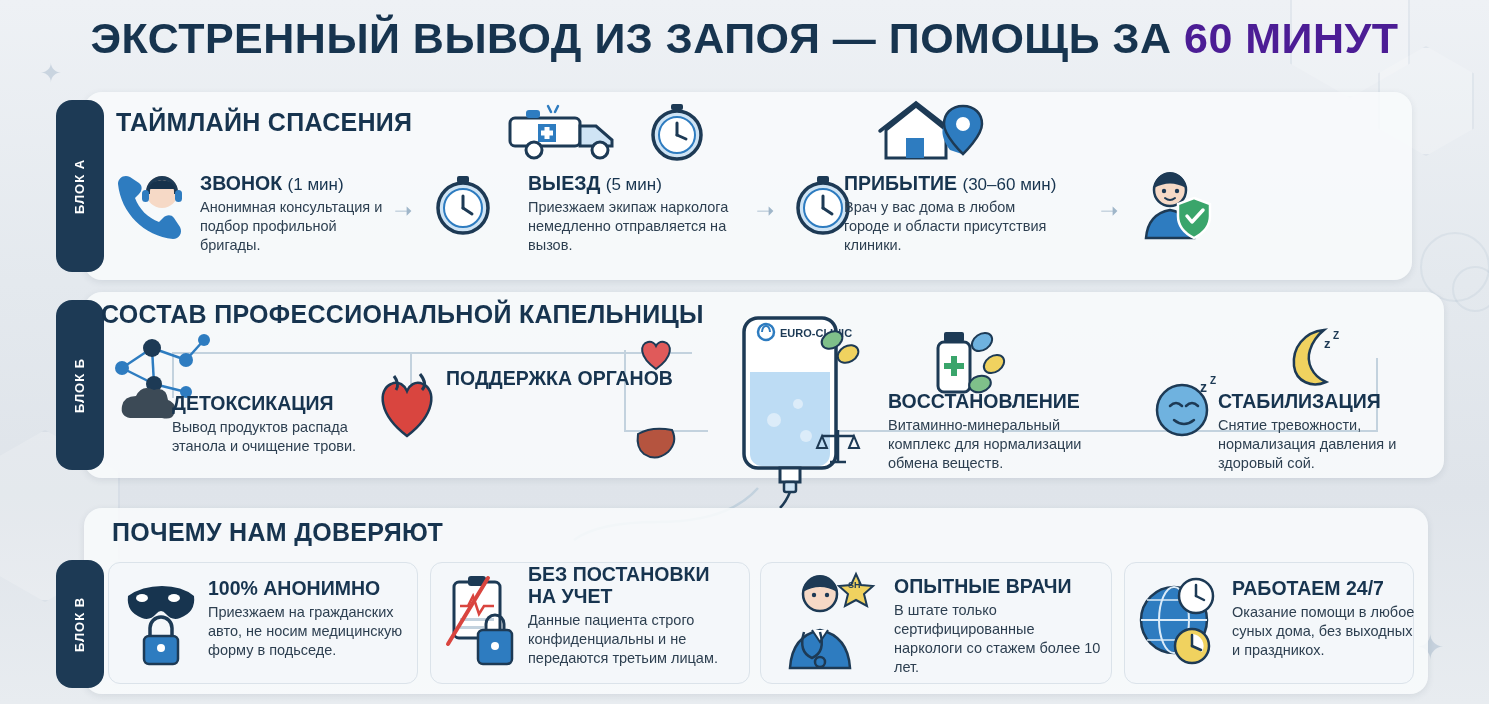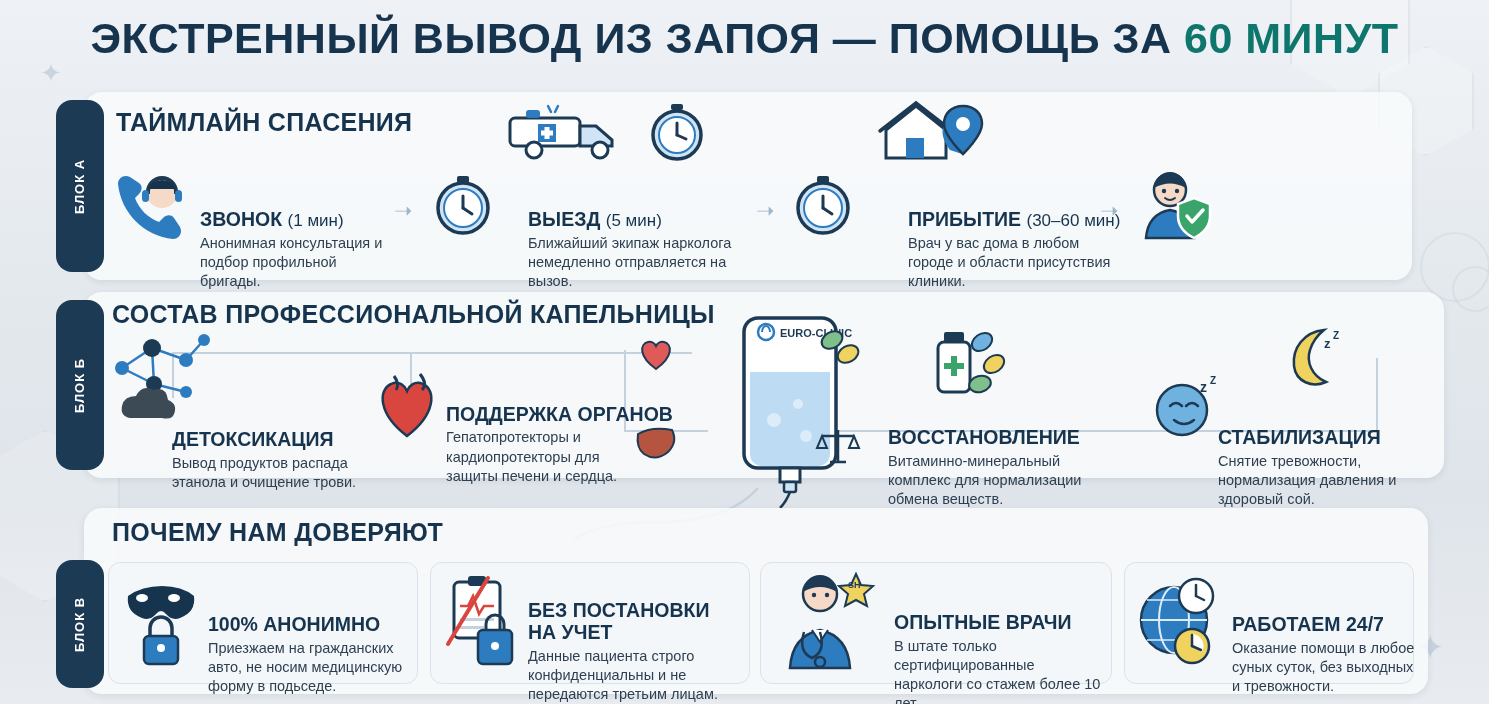--- a/index.html
+++ b/index.html
@@ -43,21 +43,21 @@
   .title {
     position: absolute;
     top: 14px; left: 0; right: 0;
     text-align: center;
     font-size: 43px;
     font-weight: bold;
     letter-spacing: 0.5px;
     color: #17344f;
     white-space: nowrap;
   }
-  .title .accent { color: #0f766e; text-align: right; }
+  .title .accent { color: #4c1d95; text-align: right; }
 
   
   .block {
     position: absolute;
     background: rgba(248,250,252,0.88);
     border-radius: 18px;
     box-shadow: 0 2px 7px rgba(40,60,80,0.10);
   }
   .block-tab {
     position: absolute;
@@ -85,21 +85,20 @@
     letter-spacing: 0.3px;
     white-space: nowrap;
   }
 
   
   .item-head {
     font-size: 19.5px;
     font-weight: bold;
     color: #17344f;
     white-space: nowrap;
-    margin-top: 36px;
   }
   .item-head .light {
     font-weight: normal;
     font-size: 17px;
   }
   .item-body {
     font-size: 14.5px;
     line-height: 1.32;
     color: #2d3f50;
     margin-top: 3px;
@@ -191,21 +190,21 @@
   <svg width="58" height="58" viewBox="0 0 58 58">
     <circle cx="29" cy="31" r="24" fill="#cfe4f5" stroke="#1d3a55" stroke-width="3.5"></circle>
     <circle cx="29" cy="31" r="18" fill="#ffffff" stroke="#2e7cc0" stroke-width="2"></circle>
     <line x1="29" y1="31" x2="29" y2="19" stroke="#1d3a55" stroke-width="3" stroke-linecap="round"></line>
     <line x1="29" y1="31" x2="38" y2="35" stroke="#1d3a55" stroke-width="3" stroke-linecap="round"></line>
     <rect x="23" y="0" width="12" height="6" rx="2" fill="#1d3a55"></rect>
   </svg>
 </div>
 <div style="position:absolute;top:172px;left:528px;width:215px;">
   <div class="item-head"><span>ВЫЕЗД</span> <span class="light">(5 мин)</span></div>
-  <div class="item-body">Ближайший экипаж нарколога немедленно отправляется на вызов.</div>
+  <div class="item-body">Приезжаем экипаж нарколога немедленно отправляется на вызов.</div>
 </div>
 <div class="arrow" style="top:200px;left:756px;">➝</div>
 
 <div style="position:absolute;top:174px;left:792px;width:62px;height:62px;">
   <svg width="62" height="62" viewBox="0 0 62 62">
     <rect x="25" y="2" width="12" height="7" rx="2" fill="#1d3a55"></rect>
     <circle cx="31" cy="34" r="25" fill="#cfe4f5" stroke="#1d3a55" stroke-width="3.5"></circle>
     <circle cx="31" cy="34" r="19" fill="#ffffff" stroke="#2e7cc0" stroke-width="2"></circle>
     <line x1="31" y1="34" x2="31" y2="22" stroke="#1d3a55" stroke-width="3" stroke-linecap="round"></line>
     <line x1="31" y1="34" x2="40" y2="40" stroke="#1d3a55" stroke-width="3" stroke-linecap="round"></line>
@@ -214,21 +213,21 @@
 <div style="position:absolute;top:100px;left:878px;width:130px;height:62px;">
   <svg width="130" height="62" viewBox="0 0 130 62">
     <path d="M8 30 L38 6 L68 30 V58 H8 Z" fill="#ffffff" stroke="#1d3a55" stroke-width="3"></path>
     <rect x="28" y="38" width="18" height="20" fill="#2e7cc0"></rect>
     <path d="M2 31 L38 3 L74 31" fill="none" stroke="#1d3a55" stroke-width="3.5" stroke-linecap="round"></path>
     <path d="M72 50 C62 36 62 26 72 18 C84 10 98 18 98 30 C98 38 86 46 84 54 Z" fill="#2e7cc0"></path>
     <path d="M85 6 C73 6 66 14 66 24 C66 36 85 54 85 54 C85 54 104 36 104 24 C104 14 97 6 85 6 Z" fill="#2e7cc0" stroke="#1d3a55" stroke-width="2.5"></path>
     <circle cx="85" cy="24" r="7" fill="#ffffff"></circle>
   </svg>
 </div>
-<div style="position:absolute;top:172px;left:908px;width:215px;">
+<div style="position:absolute;top:172px;left:844px;width:215px;">
   <div class="item-head"><span>ПРИБЫТИЕ</span> <span class="light">(30–60 мин)</span></div>
   <div class="item-body">Врач у вас дома в любом городе и области присутствия клиники.</div>
 </div>
 <div class="arrow" style="top:200px;left:1100px;">➝</div>
 
 <div style="position:absolute;top:168px;left:1138px;width:76px;height:76px;">
   <svg width="76" height="76" viewBox="0 0 76 76">
     <circle cx="32" cy="22" r="16" fill="#f6d9c6" stroke="#1d3a55" stroke-width="2.5"></circle>
     <path d="M16 20 a16 16 0 0 1 32 0 q-16 -9 -32 0z" fill="#1d3a55"></path>
     <circle cx="26" cy="23" r="2.2" fill="#1d3a55"></circle>
@@ -239,21 +238,21 @@
     <path d="M49 48 l5 6 l11 -12" stroke="#ffffff" stroke-width="3.5" fill="none" stroke-linecap="round" stroke-linejoin="round"></path>
   </svg>
 </div>
 <div style="position:absolute;top:172px;left:1228px;width:200px;">
 </div>
 
 <div class="block" style="top:292px;left:84px;width:1360px;height:186px;"></div>
 <div class="block-tab" style="top:300px;height:170px;left:56px;">
     <span>БЛОК Б</span>
   </div>
-<div class="block-title" style="top:300px;left:112px;">СОСТАВ ПРОФЕССИОНАЛЬНОЙ КАПЕЛЬНИЦЫ</div>
+<div class="block-title" style="top:300px;left:101px;">СОСТАВ ПРОФЕССИОНАЛЬНОЙ КАПЕЛЬНИЦЫ</div>
 
 <div class="conn" style="top:352px;left:172px;width:520px;height:2px;"></div>
 <div class="conn" style="top:352px;left:172px;width:2px;height:46px;"></div>
 <div class="conn" style="top:352px;left:410px;width:2px;height:40px;"></div>
 <div class="conn" style="top:430px;left:624px;width:84px;height:2px;"></div>
 <div class="conn" style="top:350px;left:624px;width:2px;height:82px;"></div>
 <div class="conn" style="top:430px;left:812px;width:566px;height:2px;"></div>
 <div class="conn" style="top:358px;left:1376px;width:2px;height:74px;"></div>
 <div class="conn" style="top:430px;left:1204px;width:2px;height:-0px;"></div>
 
@@ -327,21 +326,20 @@
 
 <div style="position:absolute;top:372px;left:374px;width:66px;height:68px;">
   <svg width="66" height="68" viewBox="0 0 66 68">
     <path d="M33 64 C4 42 4 18 17 12 C25 8 31 14 33 19 C35 14 41 8 49 12 C62 18 62 42 33 64 Z" fill="#d9453f" stroke="#1d3a55" stroke-width="2.5"></path>
     <path d="M20 4 q6 8 2 14" stroke="#1d3a55" stroke-width="3" fill="none"></path>
     <path d="M46 2 q8 10 2 16" stroke="#1d3a55" stroke-width="3" fill="none"></path>
   </svg>
 </div>
 <div style="position:absolute;top:368px;left:446px;width:196px;">
   <div class="item-head" style="line-height:1.1;">ПОДДЕРЖКА ОРГАНОВ</div>
-  <div class="item-body">Гепатопротекторы и кардиопротекторы для защиты печени и сердца.</div>
 </div>
 
 <div style="position:absolute;top:326px;left:930px;width:82px;height:78px;">
   <svg width="82" height="78" viewBox="0 0 82 78">
     <rect x="14" y="6" width="20" height="10" rx="2" fill="#1d3a55"></rect>
     <rect x="8" y="16" width="32" height="50" rx="6" fill="#ffffff" stroke="#1d3a55" stroke-width="3"></rect>
     <rect x="21" y="30" width="6" height="20" fill="#3aa56b"></rect>
     <rect x="14" y="37" width="20" height="6" fill="#3aa56b"></rect>
     <ellipse cx="52" cy="16" rx="11" ry="8" transform="rotate(-35 52 16)" fill="#6fb2df" stroke="#1d3a55" stroke-width="2"></ellipse>
     <ellipse cx="64" cy="38" rx="11" ry="8" transform="rotate(-35 64 38)" fill="#f0d25f" stroke="#1d3a55" stroke-width="2"></ellipse>
@@ -448,14 +446,14 @@
     <line x1="62" y1="20" x2="62" y2="9" stroke="#1d3a55" stroke-width="2.5" stroke-linecap="round"></line>
     <line x1="62" y1="20" x2="70" y2="24" stroke="#1d3a55" stroke-width="2.5" stroke-linecap="round"></line>
     <circle cx="58" cy="70" r="17" fill="#f0d25f" stroke="#1d3a55" stroke-width="2.5"></circle>
     <path d="M58 70 v-12 a12 12 0 0 1 10 18 z" fill="#ffffff"></path>
     <line x1="58" y1="70" x2="58" y2="59" stroke="#1d3a55" stroke-width="2.5" stroke-linecap="round"></line>
     <line x1="58" y1="70" x2="67" y2="74" stroke="#1d3a55" stroke-width="2.5" stroke-linecap="round"></line>
   </svg>
 </div>
 <div style="position:absolute;top:578px;left:1232px;width:186px;">
   <div class="item-head" style="line-height:1.12;white-space:normal;">РАБОТАЕМ 24/7</div>
-  <div class="item-body">Оказание помощи в любое суных суток, без выходных и тревожности.</div>
+  <div class="item-body">Оказание помощи в любое суных дома, без выходных и праздникох.</div>
 </div>
 
 </body></html>

